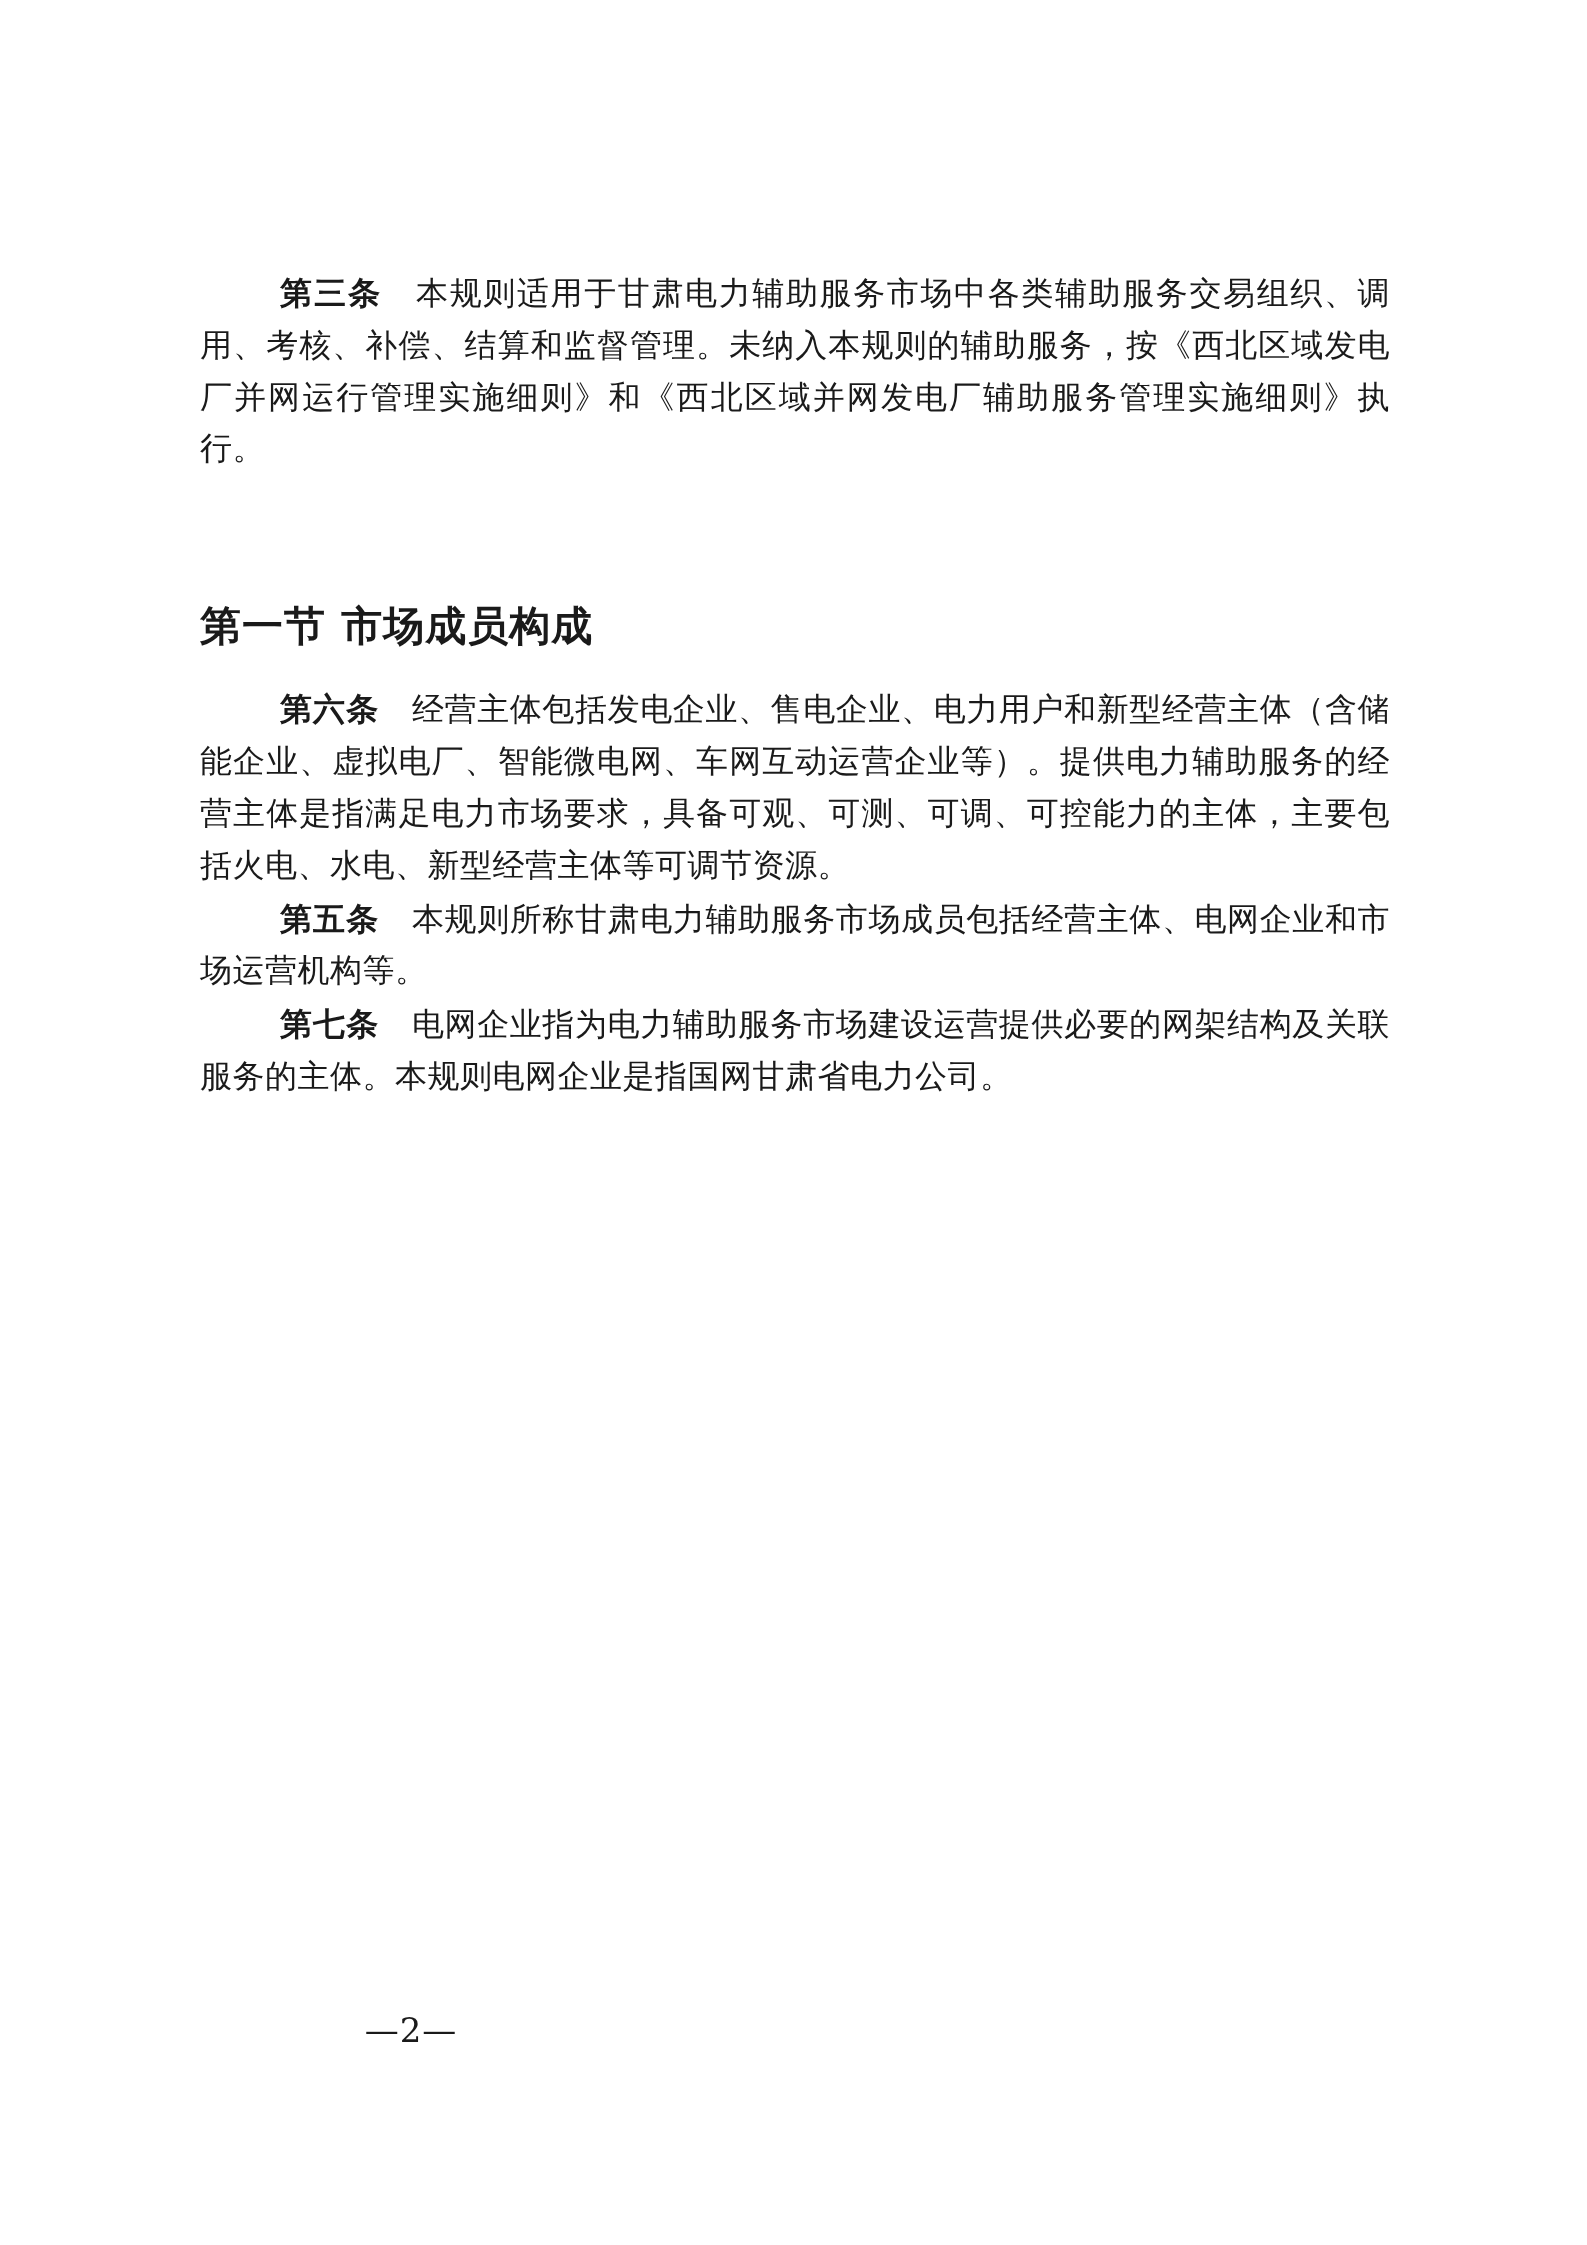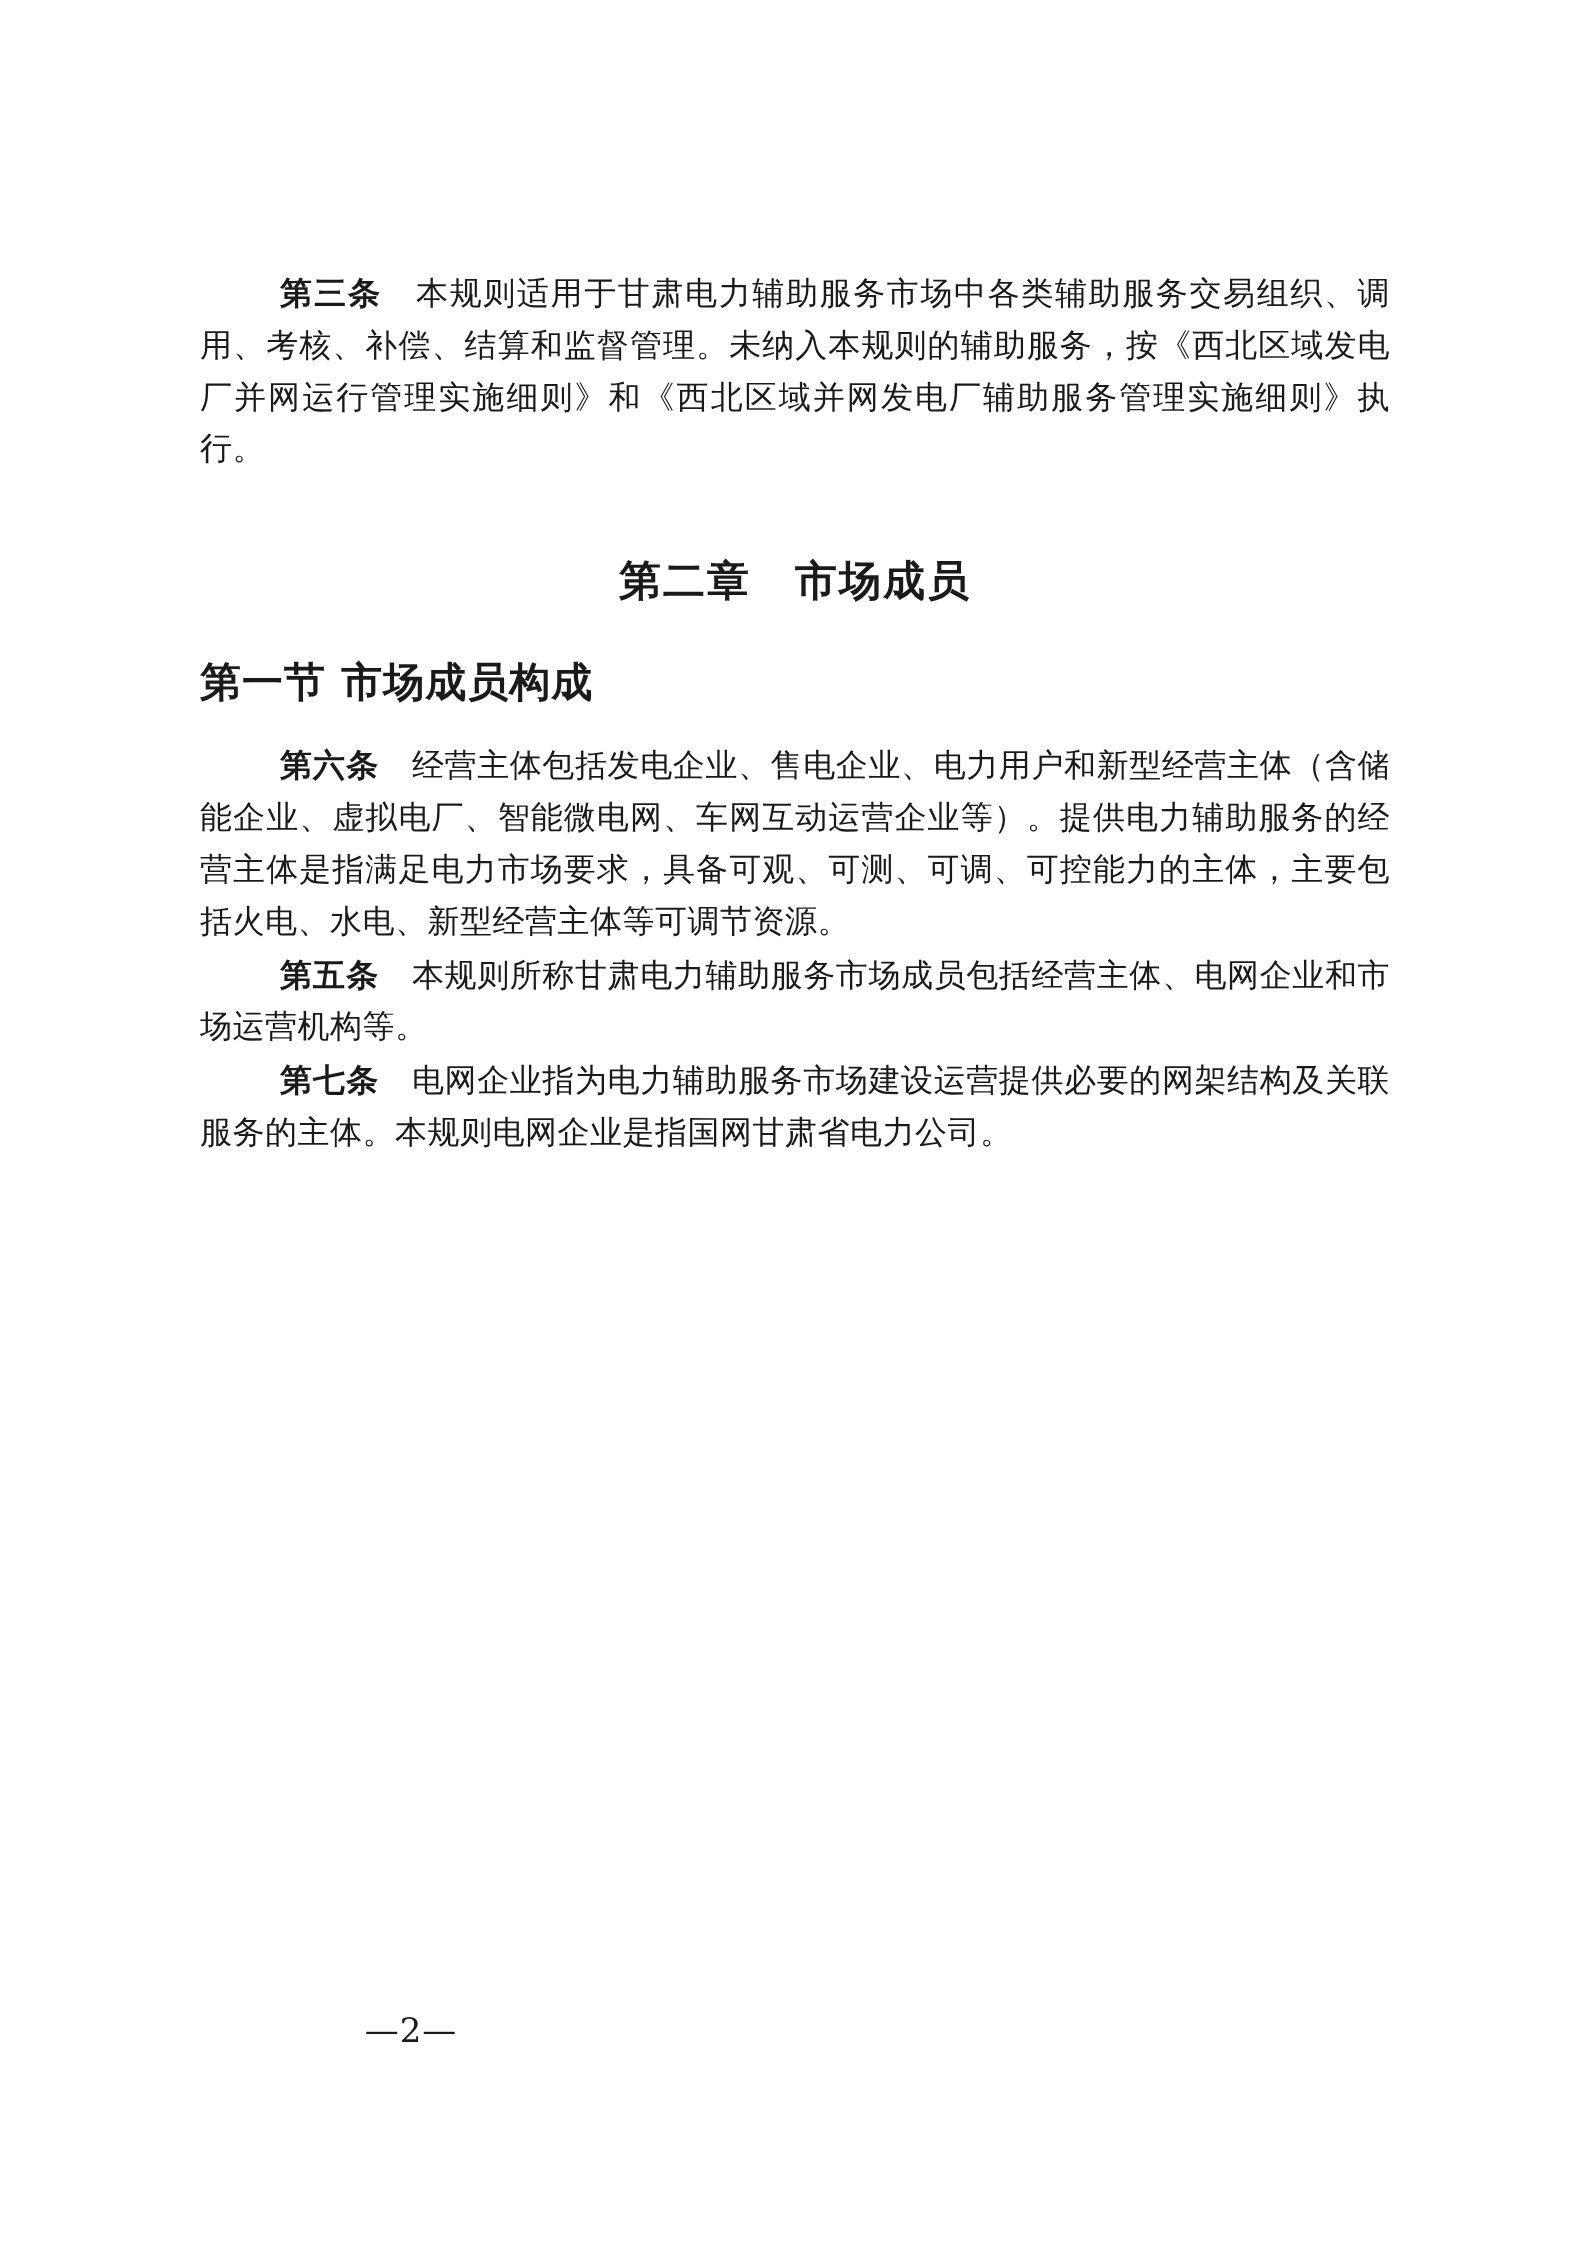--- a/index.html
+++ b/index.html
@@ -78,21 +78,20 @@
 
 <div class="page">
 
   <div class="content">
 
     <p class="para indent"><span class="lead">第三条</span>　<span>本规则适用于甘肃电力辅助服务市场中各类辅助服务交易组织、调用、考核、补偿、结算和监督管理。未纳入本规则的辅助服务，按《西北区域发电厂并网运行管理实施细则》和《西北区域并网发电厂辅助服务管理实施细则》执行。</span></p>
 
 
     <div class="spacer-lg"></div>
 
-    <h2 class="chapter-title">第二章　市场成员</h2>
 
     <div class="spacer-md"></div>
 
     <h3 class="section-title">第一节 市场成员构成</h3>
 
     <div class="spacer-sm"></div>
 
     <p class="para indent"><span class="lead">第六条</span>　<span>经营主体包括发电企业、售电企业、电力用户和新型经营主体（含储能企业、虚拟电厂、智能微电网、车网互动运营企业等）。提供电力辅助服务的经营主体是指满足电力市场要求，具备可观、可测、可调、可控能力的主体，主要包括火电、水电、新型经营主体等可调节资源。</span></p>
 
     <p class="para indent"><span class="lead">第五条</span>　<span>本规则所称甘肃电力辅助服务市场成员包括经营主体、电网企业和市场运营机构等。</span></p>

